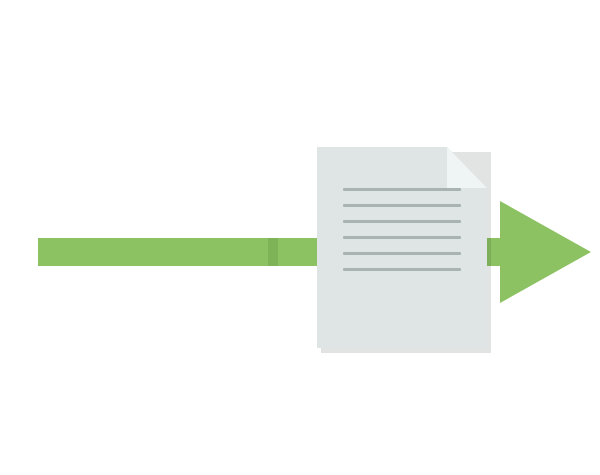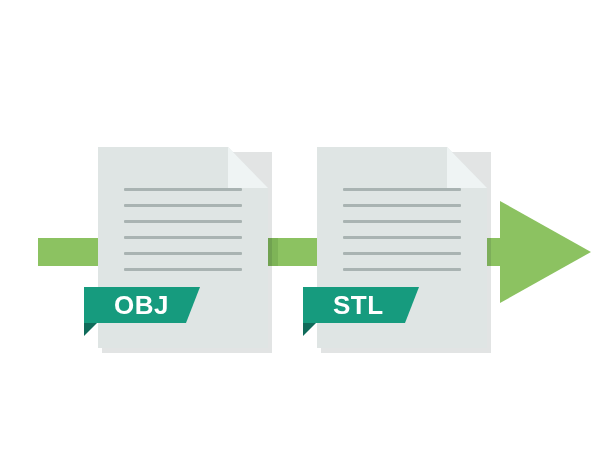--- a/index.html
+++ b/index.html
@@ -158,53 +158,28 @@
 <div id="stage">
 
   <div class="band"></div>
 
   <div class="arrow-tail"></div>
   <div class="arrow-tail-shade"></div>
   <div class="arrow-head"></div>
 
   <div class="band-shade s1"></div>
 
-  <div class="doc doc1">
-    <div class="doc-shadow"></div>
-    <div class="doc-body"></div>
-    <div class="doc-fold"></div>
-    <div class="doc-lines">
-      <div class="doc-line"></div>
-      <div class="doc-line"></div>
-      <div class="doc-line"></div>
-      <div class="doc-line"></div>
-      <div class="doc-line"></div>
-      <div class="doc-line"></div>
-    </div>
-    <div class="ribbon">
-      <div class="ribbon-fold"></div>
-      <div class="ribbon-main">
-        <span class="ribbon-label">OBJ</span>
-      </div>
-    </div>
-  </div>
 
   <div class="doc doc2">
     <div class="doc-shadow"></div>
     <div class="doc-body"></div>
     <div class="doc-fold"></div>
     <div class="doc-lines">
       <div class="doc-line"></div>
       <div class="doc-line"></div>
       <div class="doc-line"></div>
       <div class="doc-line"></div>
       <div class="doc-line"></div>
       <div class="doc-line"></div>
     </div>
-    <div class="ribbon">
-      <div class="ribbon-fold"></div>
-      <div class="ribbon-main">
-        <span class="ribbon-label">STL</span>
-      </div>
-    </div>
   </div>
 
 </div>
 
 </body></html>

